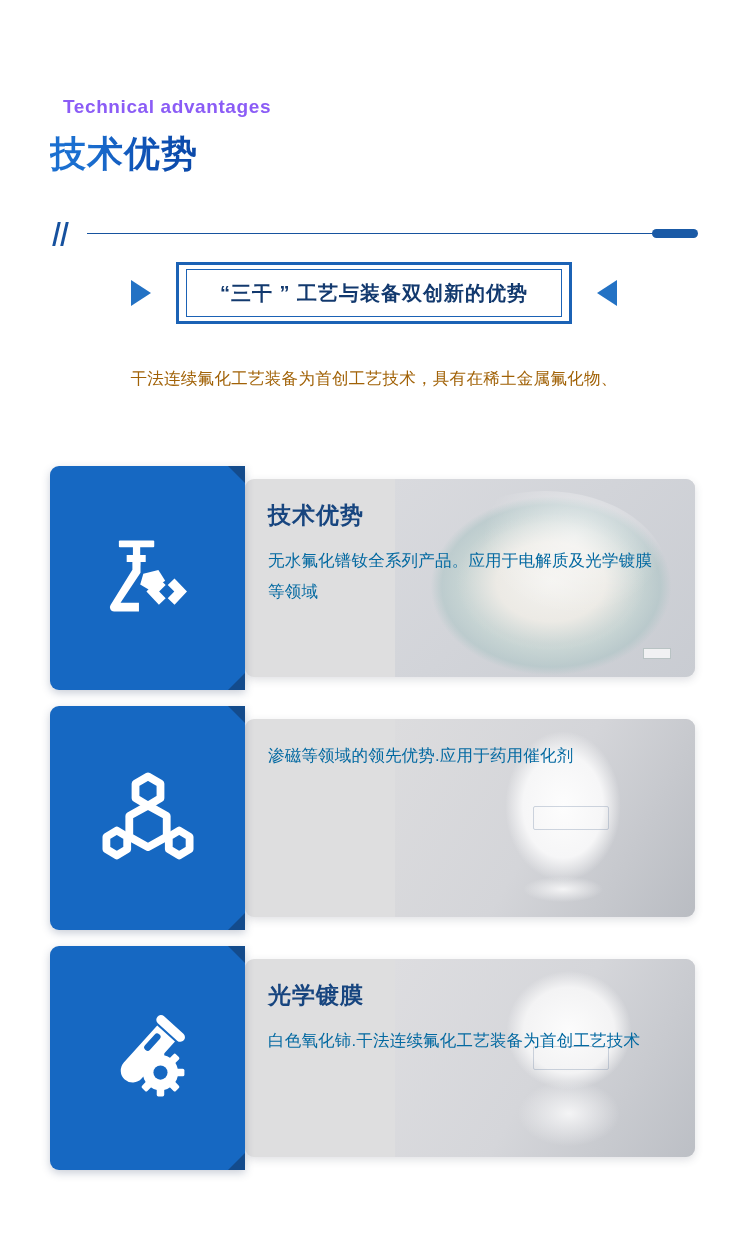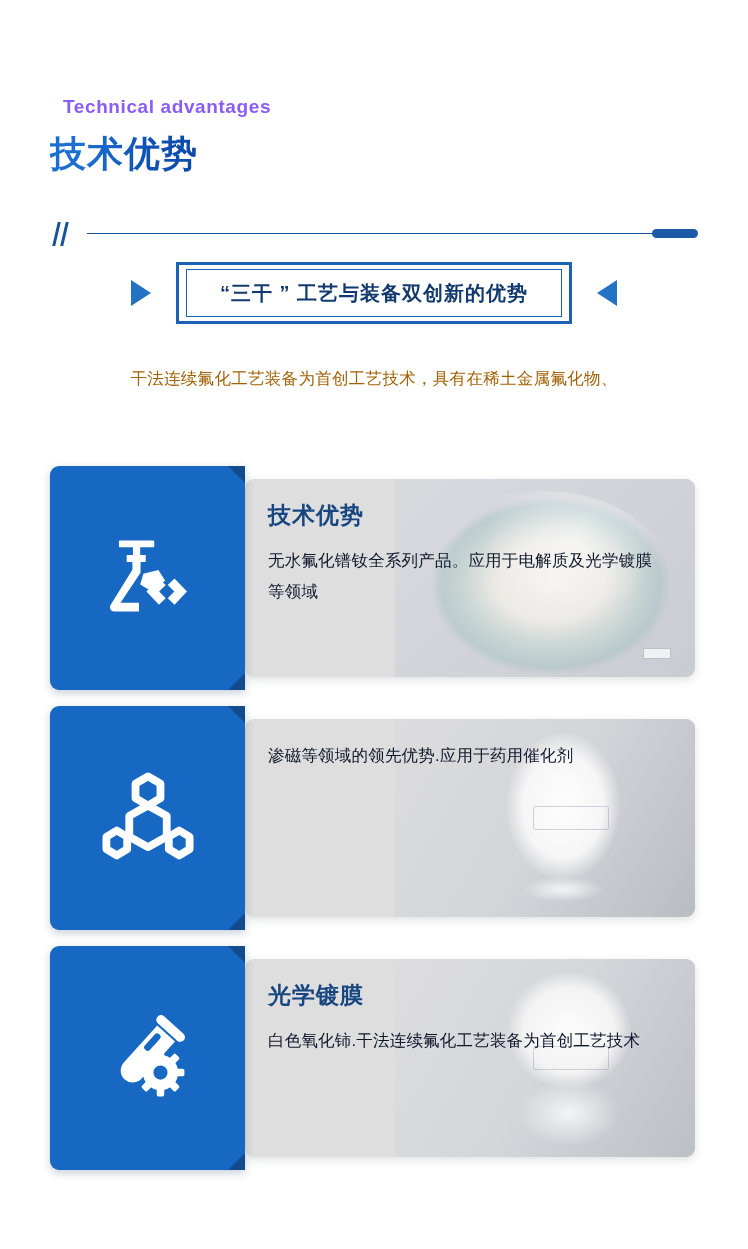--- a/index.html
+++ b/index.html
@@ -108,21 +108,21 @@
   }
   .card-text {
     position: absolute; left: 268px; top: 0; width: 420px; height: 198px;
     padding-top: 34px;
   }
   .card-title {
     font-size: 23px; font-weight: 700; color: #17457f; letter-spacing: 1px;
     margin-bottom: 14px;
   }
   .card-body {
-    font-size: 16.5px; line-height: 31px; color: #0f172a; width: 385px;
+    font-size: 16.5px; line-height: 31px; color: #0369a1; width: 385px;
     letter-spacing: 0.2px;
   }
 
   
   .photo-a {
     background:
       radial-gradient(ellipse 118px 86px at 52% 52%, #f3f2ef 0%, #eceae5 46%, rgba(222,222,220,0.2) 72%, rgba(222,222,220,0) 80%),
       radial-gradient(ellipse 140px 104px at 52% 54%, rgba(200,214,212,0.9) 60%, rgba(170,196,196,0.55) 78%, rgba(222,222,223,0) 86%),
       linear-gradient(135deg, #d9dade 0%, #d2d4d9 45%, #c9ccd2 100%);
   }

